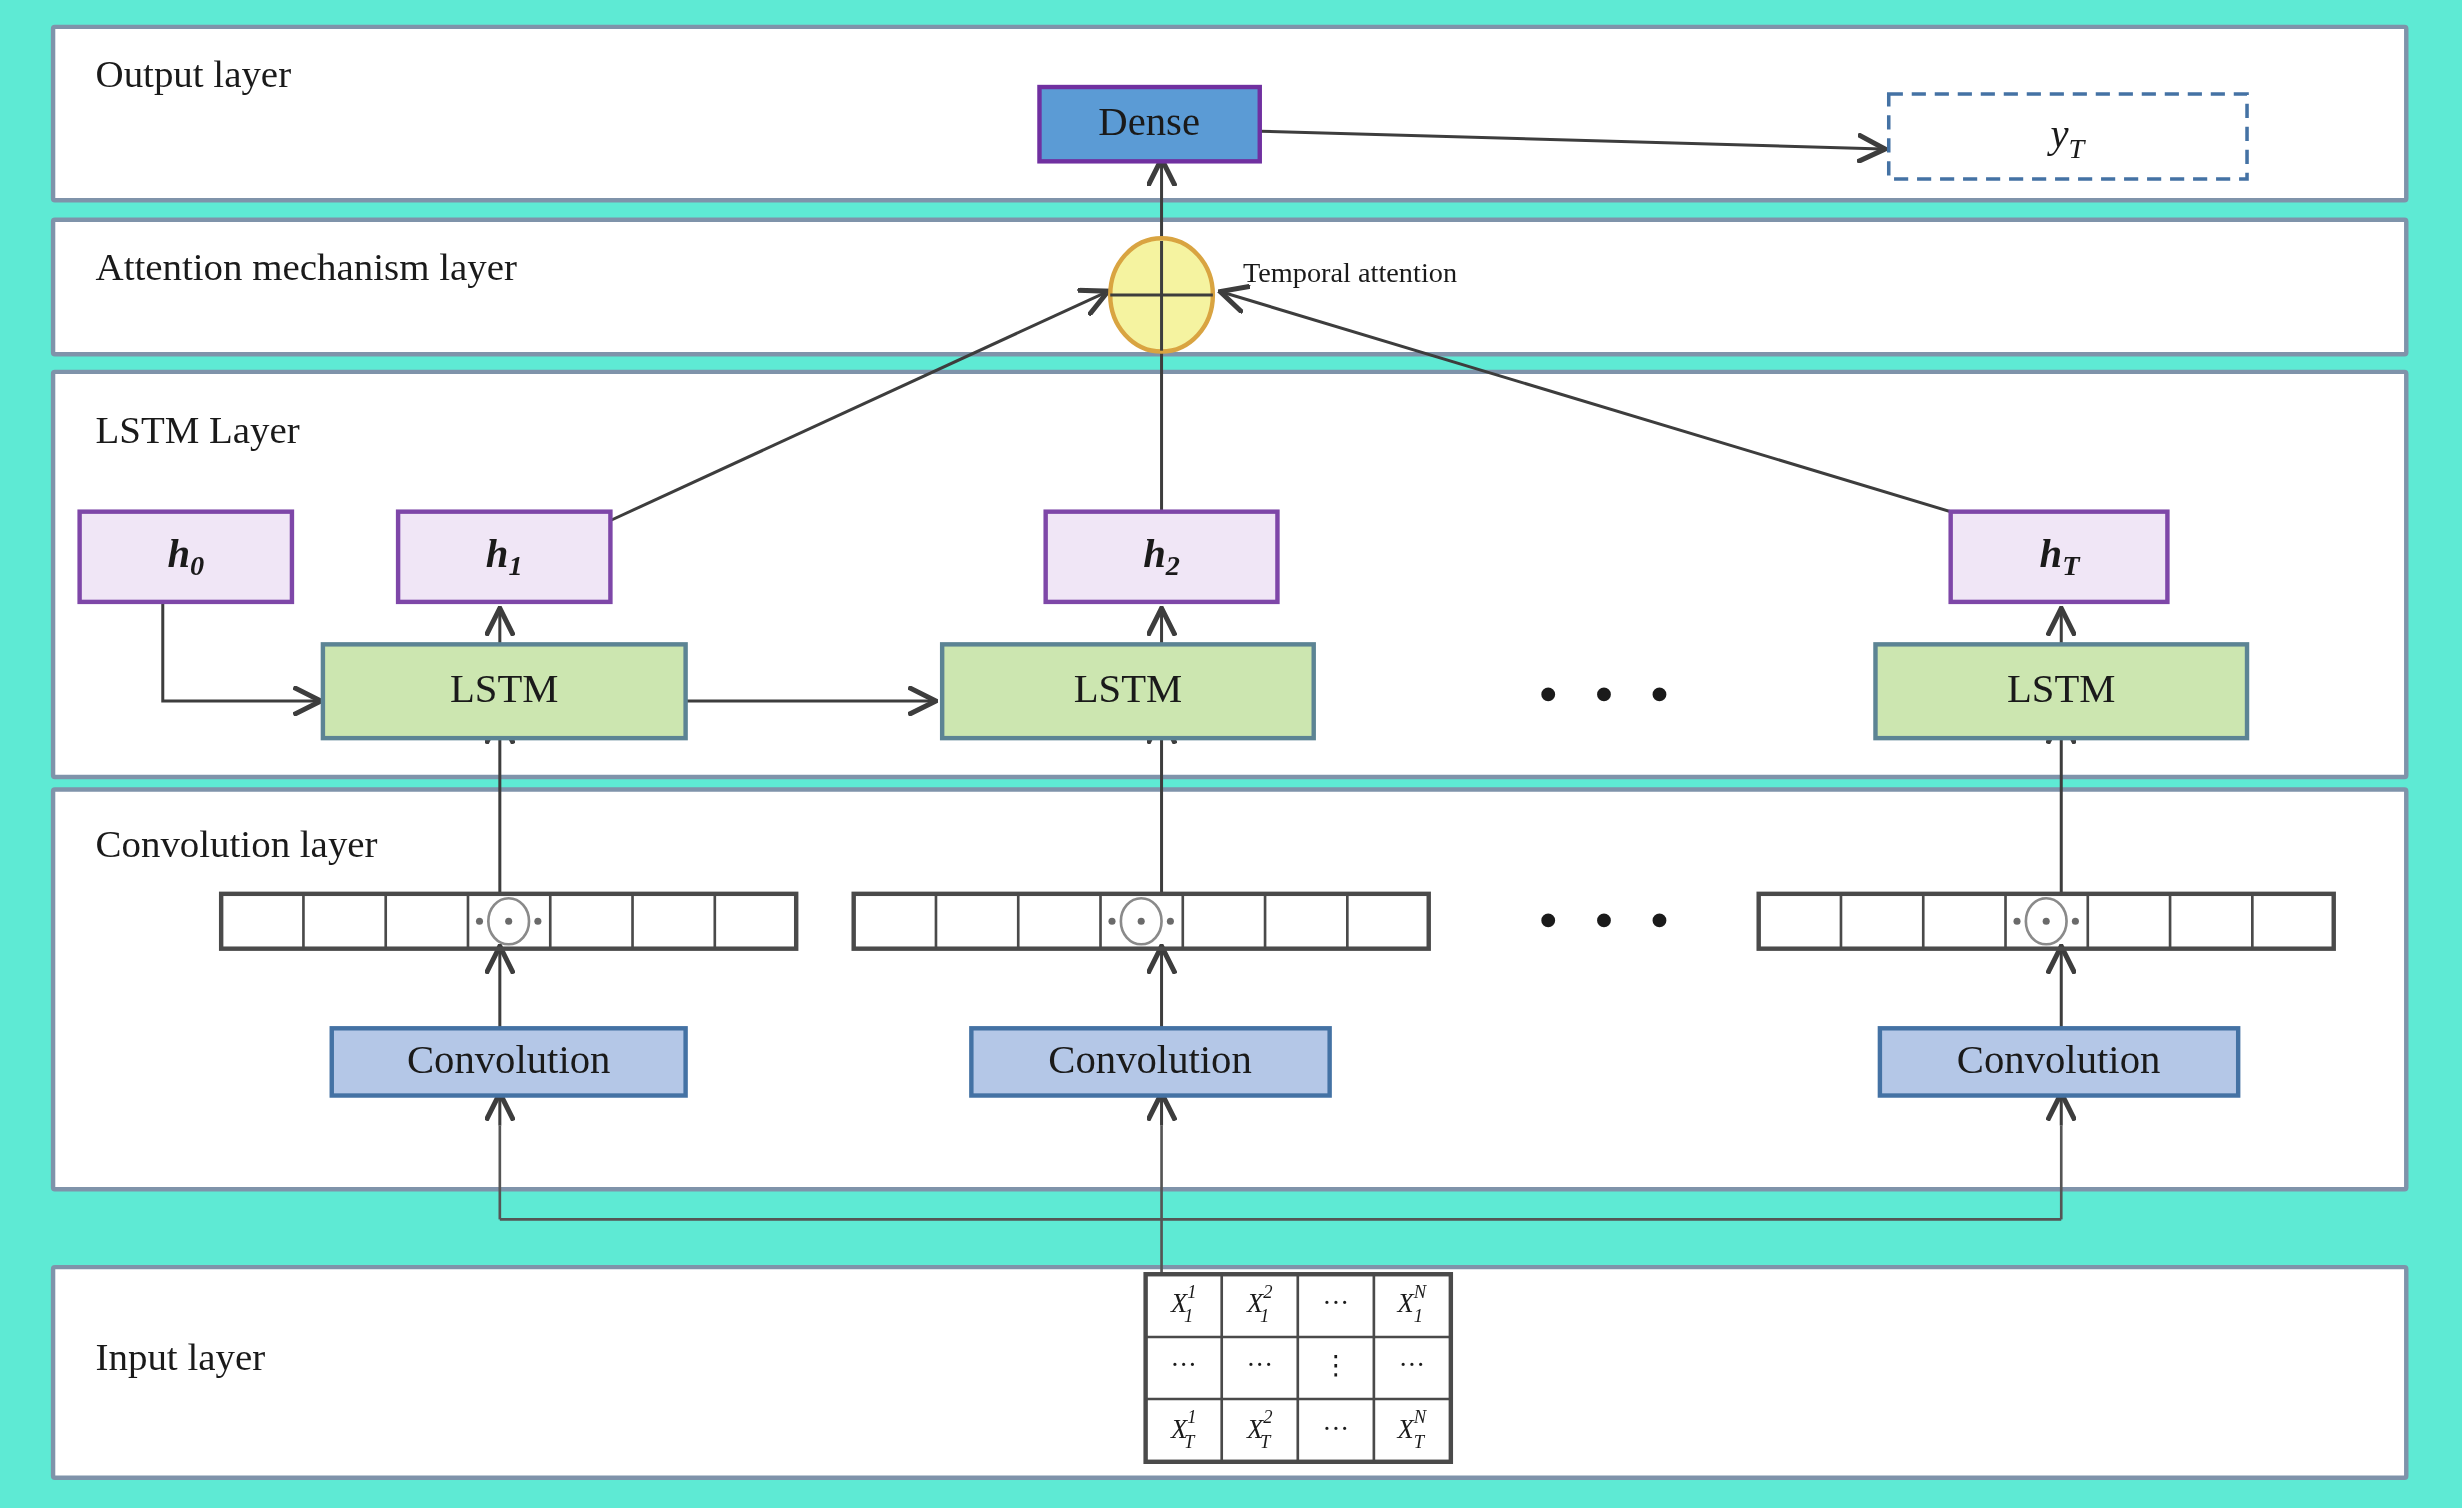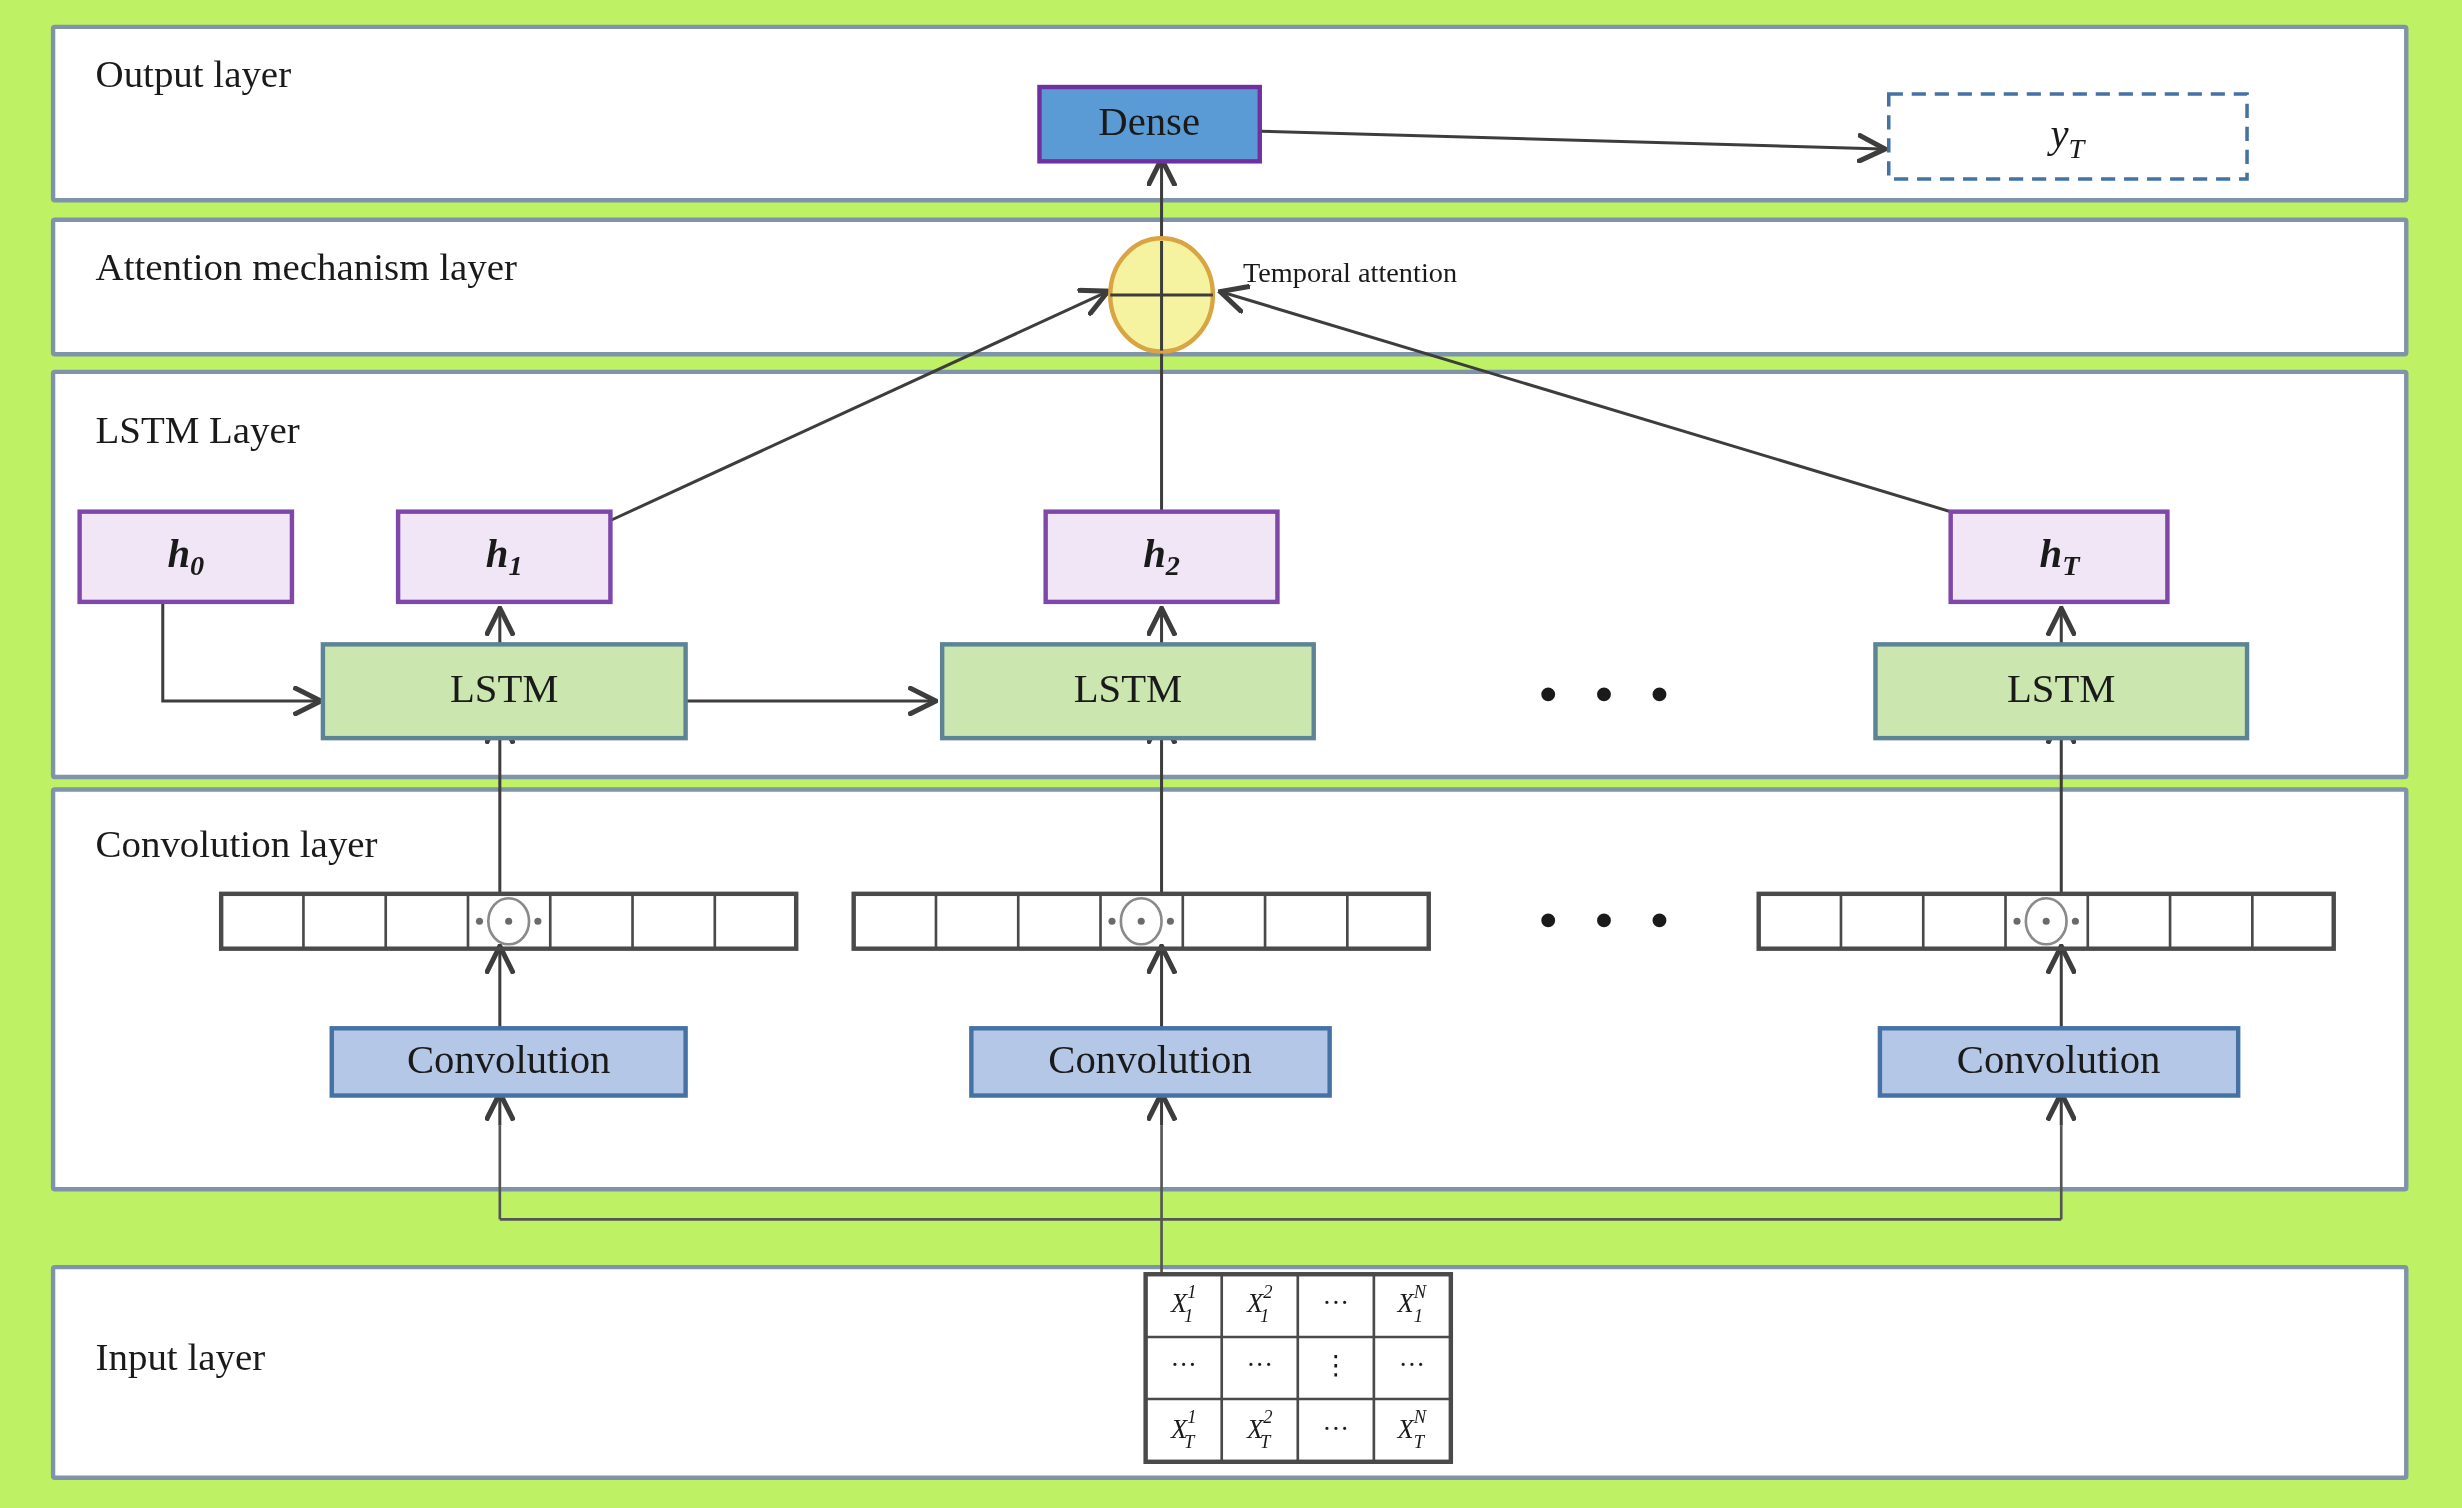--- a/index.html
+++ b/index.html
@@ -10,21 +10,21 @@
   body {
     width: 2462px;
     height: 1509px;
     font-family: "Liberation Serif", "DejaVu Serif", serif;
     overflow: hidden;
   }
   #diagram-root {
     position: relative;
     width: 2462px;
     height: 1509px;
-    background: #bef264;
+    background: #5eead4;
   }
   svg.canvas {
     position: absolute;
     top: 0;
     left: 0;
     width: 2462px;
     height: 1509px;
   }
   text {
     font-family: "Liberation Serif", "DejaVu Serif", serif;

